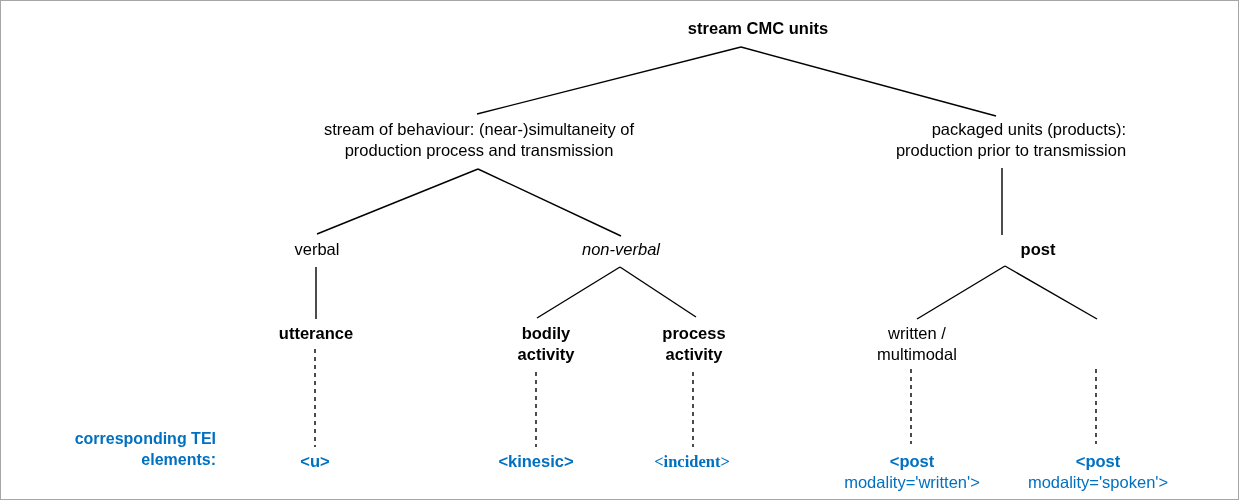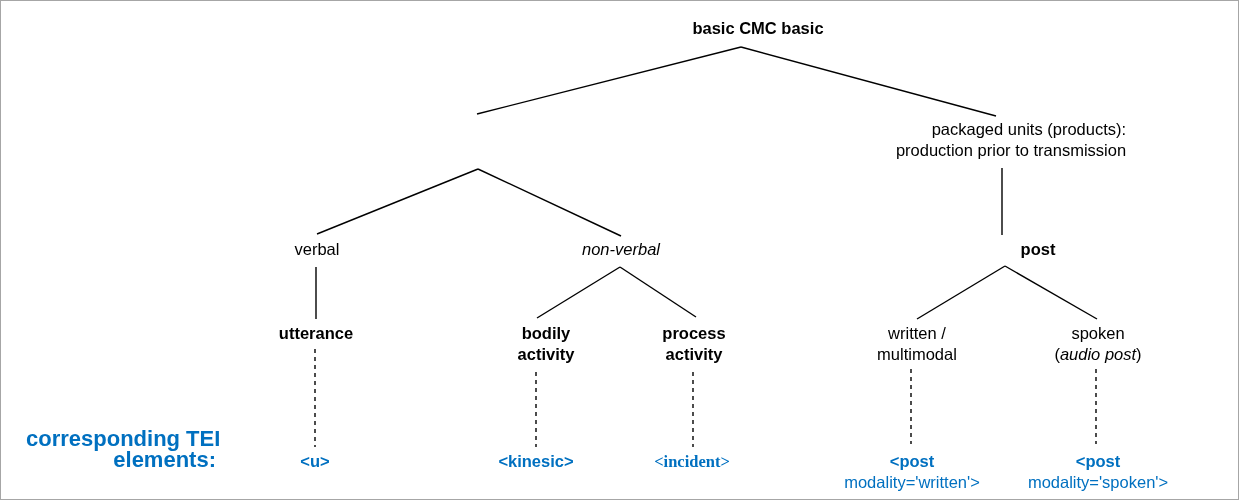--- a/index.html
+++ b/index.html
@@ -51,21 +51,21 @@
     white-space: nowrap;
     transform: translateX(-50%);
   }
   .tei .strong {
     font-weight: bold;
   }
   .tei-legend {
     position: absolute;
     color: #0070C0;
     font-weight: bold;
-    font-size: 22px;
+    font-size: 16px;
     line-height: 21px;
     text-align: right;
     white-space: nowrap;
   }
 </style>
 </head>
 <body>
 
 <div id="diagram-root">
 
@@ -88,23 +88,27 @@
     <polyline points="1004,265 1096,318" fill="none" stroke="#000000" stroke-width="1.4"></polyline>
 
     <line x1="314" y1="348" x2="314" y2="446" stroke="#000000" stroke-width="1.4" stroke-dasharray="4,4"></line>
     <line x1="535" y1="371" x2="535" y2="446" stroke="#000000" stroke-width="1.4" stroke-dasharray="4,4"></line>
     <line x1="692" y1="371" x2="692" y2="446" stroke="#000000" stroke-width="1.4" stroke-dasharray="4,4"></line>
     <line x1="910" y1="368" x2="910" y2="443" stroke="#000000" stroke-width="1.4" stroke-dasharray="4,4"></line>
     <line x1="1095" y1="368" x2="1095" y2="443" stroke="#000000" stroke-width="1.4" stroke-dasharray="4,4"></line>
   </svg>
 
   <div class="node bold" style="left:757px; top:17px;">
-    <span>basic CMC basic</span>
+    <span>stream CMC units</span>
   </div>
 
+  <div class="node" style="left:478px; top:118px;">
+    <div>stream of behaviour: (near-)simultaneity of</div>
+    <div>production process and transmission</div>
+  </div>
 
   <div class="node" style="left:1010px; top:118px;text-align:right;">
     <div>packaged units (products):</div>
     <div>production prior to transmission</div>
   </div>
 
   <div class="node" style="left:316px; top:238px;">
     <span>verbal</span>
   </div>
 
@@ -128,24 +132,20 @@
   <div class="node bold" style="left:693px; top:322px;">
     <div>process</div>
     <div>activity</div>
   </div>
 
   <div class="node" style="left:916px; top:322px;">
     <div>written /</div>
     <div>multimodal</div>
   </div>
 
-  <div class="node" style="left:1097px; top:322px;">
-    <div>spoken</div>
-    <div><span>(</span><span class="ital">audio post</span><span>)</span></div>
-  </div>
 
   <div class="tei-legend" style="left:25px; top:427px; width:190px;">
     <div>corresponding TEI</div>
     <div>elements:</div>
   </div>
 
   <div class="tei" style="left:314px; top:450px;">
     <span class="strong">&lt;u&gt;</span>
   </div>
 

